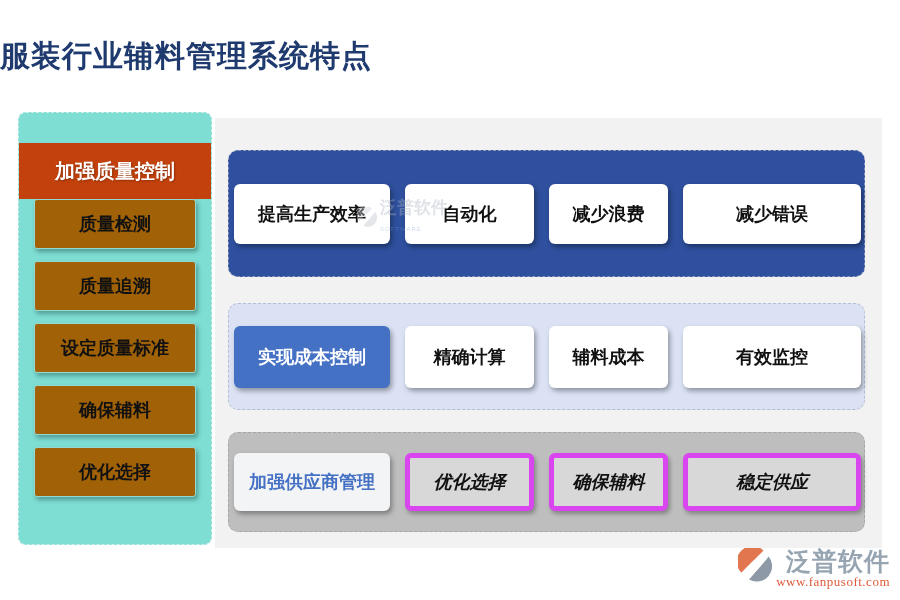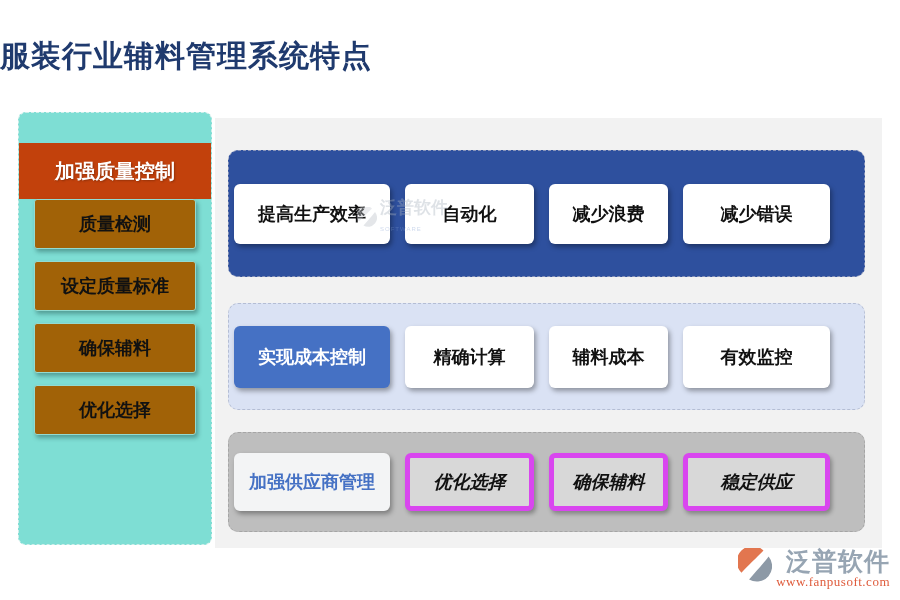--- a/index.html
+++ b/index.html
@@ -27,21 +27,21 @@
   .panel { position:absolute; left:215px; top:118px; width:667px; height:430px; background:#f2f2f2; }
   .row { position:absolute; left:13px; width:637px; border-radius:10px;
          display:flex; align-items:center; gap:15px; padding-left:5px; }
   .row1 { top:32px;  height:127px; background:#2e509e; border:1px dashed #8894b8; }
   .row2 { top:185px; height:107px; background:#dae2f4; border:1px dashed #b4bdd4; }
   .row3 { top:314px; height:100px; background:#bebebe; border:1px dashed #a5a5a5; }
 
   .box { display:flex; align-items:center; justify-content:center;
          font-size:18px; font-weight:bold; color:#111111; border-radius:6px;
          height:60px; background:#ffffff; box-shadow:2px 3px 5px rgba(0,0,0,0.35); }
-  .w-lead { width:156px; } .w-a { width:129px; } .w-b { width:119px; } .w-c { width:147px; }
+  .w-lead { width:156px; } .w-a { width:129px; } .w-b { width:119px; } .w-c { width:178px; }
   .row1 .box { height:60px; }
   .row2 .box { height:62px; }
   .row3 .box { height:58px; }
   .lead2 { background:#4571c4; color:#ffffff; }
   .lead3 { background:#f3f4f5; color:#4571c4; }
   .gray-box { background:#d8d8d8; border:5px solid #d946ef; box-shadow:2px 3px 4px rgba(0,0,0,0.3);font-style:italic; }
 
   
   .watermark { position:absolute; left:128px; top:48px; display:flex; align-items:center;
                gap:3px; opacity:0.38; pointer-events:none; }
@@ -58,20 +58,21 @@
 </head>
 <body>
 
 <div class="stage">
 
   <h1 class="title">服装行业辅料管理系统特点</h1>
 
   <aside class="sidebar">
     <div class="sb-header">加强质量控制</div>
     <div class="sb-item">质量检测</div>
+    <div class="sb-item">质量追溯</div>
     <div class="sb-item">设定质量标准</div>
     <div class="sb-item">确保辅料</div>
     <div class="sb-item">优化选择</div>
   </aside>
 
   <main class="panel">
 
     <section class="row row1">
       <div class="box w-lead">提高生产效率</div>
       <div class="box w-a">自动化</div>

